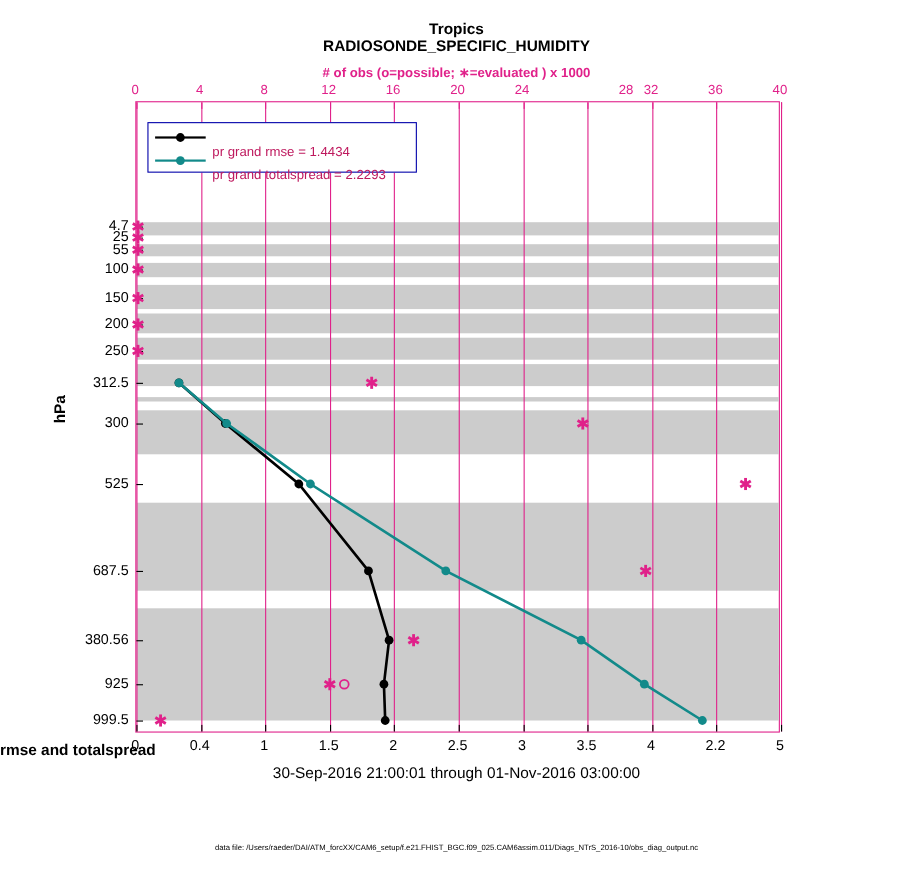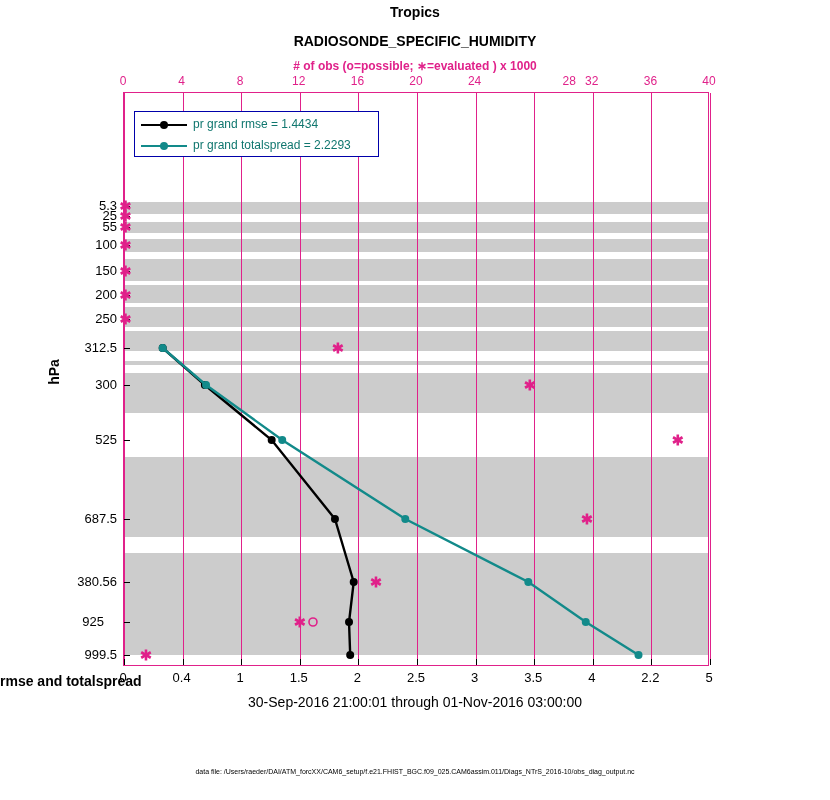--- a/index.html
+++ b/index.html
@@ -15,21 +15,21 @@
     overflow: hidden;
   }
   #root {
     position: relative;
     width: 830px;
     height: 800px;
   }
   .title-main {
     position: absolute;
     left: 0;
-    top: 4px;
+    top: 18px;
     width: 830px;
     text-align: center;
     font-size: 14px;
     font-weight: bold;
   }
   .title-sub {
     position: absolute;
     left: 0;
     top: 33px;
     width: 830px;
@@ -176,23 +176,23 @@
     position: absolute;
     left: 25px;
     top: 8px;
     width: 8px;
     height: 8px;
     border-radius: 50%;
   }
   .legend-text {
     position: absolute;
     left: 58px;
-    top: 4px;
+    top: 18px;
     font-size: 12px;
-    color: #0f766e;
+    color: #be185d;
     white-space: nowrap;
   }
   svg.overlay {
     position: absolute;
     left: 0;
     top: 0;
     width: 586px;
     height: 574px;
     overflow: visible;
   }
@@ -379,33 +379,33 @@
       <div class="tick-top-label" style="left: 298.8px; top: 74px;">12</div>
       <div class="tick-top-label" style="left: 357.4px; top: 74px;">16</div>
       <div class="tick-top-label" style="left: 416px; top: 74px;">20</div>
       <div class="tick-top-label" style="left: 474.6px; top: 74px;">24</div>
       <div class="tick-top-label" style="left: 533.2px; top: 74px; margin-left: 36px;">28</div>
       <div class="tick-top-label" style="left: 591.8px; top: 74px;">32</div>
       <div class="tick-top-label" style="left: 650.4px; top: 74px;">36</div>
       <div class="tick-top-label" style="left: 709px; top: 74px;">40</div>
     </div>
   <div id="labels-left">
-      <div class="tick-left-label" style="left: 47px; width: 70px; top: 205px;">5.3</div>
+      <div class="tick-left-label" style="left: 47px; width: 70px; top: 205px;">4.7</div>
       <div class="tick-left-label" style="left: 47px; width: 70px; top: 215px;">25</div>
       <div class="tick-left-label" style="left: 47px; width: 70px; top: 226px;">55</div>
       <div class="tick-left-label" style="left: 47px; width: 70px; top: 244px;">100</div>
       <div class="tick-left-label" style="left: 47px; width: 70px; top: 270px;">150</div>
       <div class="tick-left-label" style="left: 47px; width: 70px; top: 294px;">200</div>
       <div class="tick-left-label" style="left: 47px; width: 70px; top: 318px;">250</div>
       <div class="tick-left-label" style="left: 47px; width: 70px; top: 347px;">312.5</div>
       <div class="tick-left-label" style="left: 47px; width: 70px; top: 384px;">300</div>
       <div class="tick-left-label" style="left: 47px; width: 70px; top: 439px;">525</div>
       <div class="tick-left-label" style="left: 47px; width: 70px; top: 518px;">687.5</div>
       <div class="tick-left-label" style="left: 47px; width: 70px; top: 581px;">380.56</div>
-      <div class="tick-left-label" style="left: 34px; width: 70px; top: 621px;">925</div>
+      <div class="tick-left-label" style="left: 47px; width: 70px; top: 621px;">925</div>
       <div class="tick-left-label" style="left: 47px; width: 70px; top: 654px;">999.5</div>
     </div>
   <div id="labels-bottom">
       <div class="tick-bottom-label" style="left: 123px; top: 670px;">0</div>
       <div class="tick-bottom-label" style="left: 181.6px; top: 670px;">0.4</div>
       <div class="tick-bottom-label" style="left: 240.2px; top: 670px;">1</div>
       <div class="tick-bottom-label" style="left: 298.8px; top: 670px;">1.5</div>
       <div class="tick-bottom-label" style="left: 357.4px; top: 670px;">2</div>
       <div class="tick-bottom-label" style="left: 416px; top: 670px;">2.5</div>
       <div class="tick-bottom-label" style="left: 474.6px; top: 670px;">3</div>

